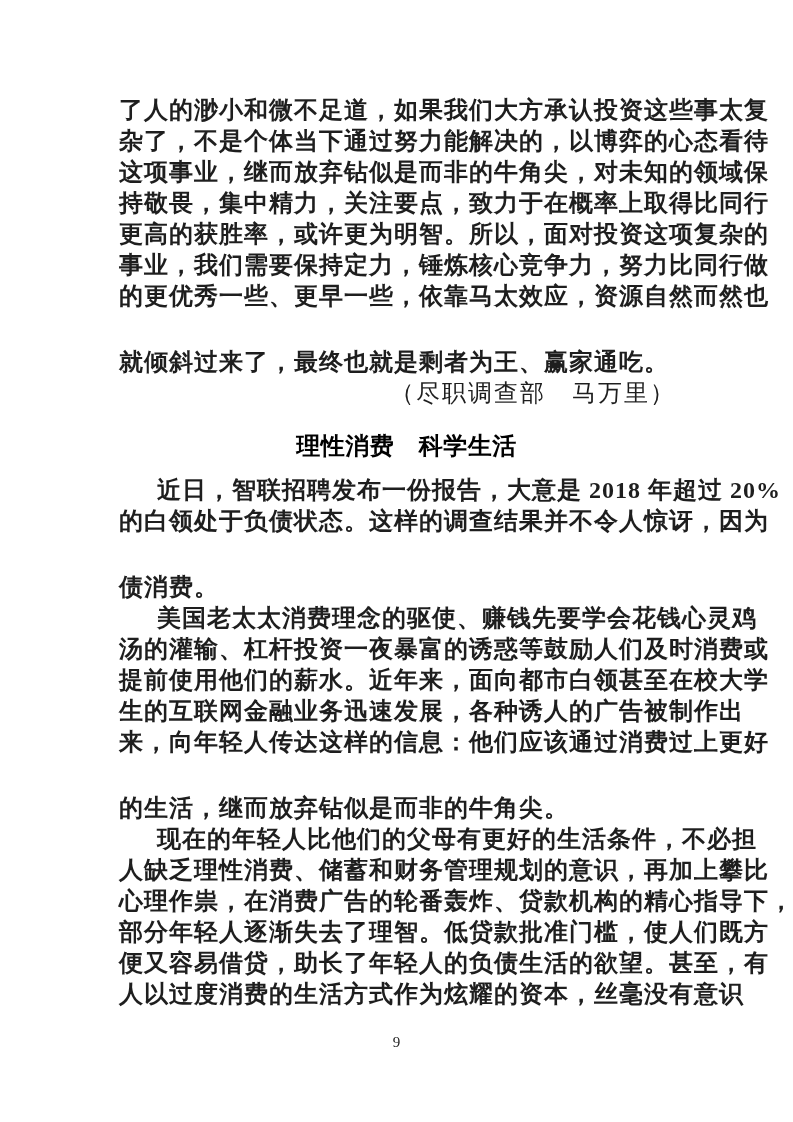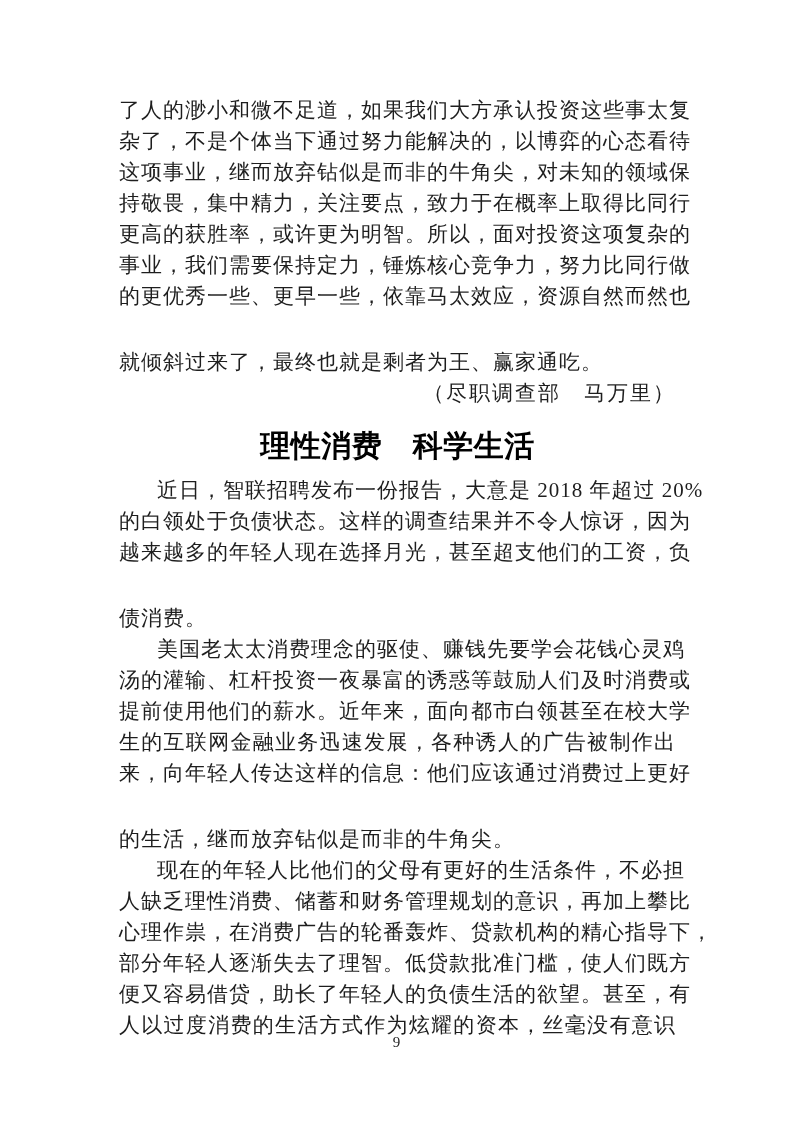--- a/index.html
+++ b/index.html
@@ -17,55 +17,56 @@
     color: #1e1e1e;
   }
   .textblock {
     position: absolute;
     left: 119px;
     width: 557px;
   }
   .line {
     height: 31px;
     line-height: 31px;
-    font-size: 21px;
+    font-size: 24px;
     letter-spacing: 1px;
     text-align: justify;
     text-align-last: justify;
     text-justify: inter-character;
     white-space: nowrap;
+    font-weight: bold;
   }
   .line.lastline {
     text-align: left;
     text-align-last: left;
     margin-top: 35px;
   }
   .line.indent {
     padding-left: 38px;
   }
   .attribution {
     height: 31px;
     line-height: 31px;
-    font-size: 21px;
+    font-size: 24px;
     letter-spacing: 2px;
     text-align: center;
     text-align-last: right;
   }
   .article-title {
     position: absolute;
-    left: 119px;
+    left: 128px;
     width: 557px;
     top: 428px;
     height: 36px;
     line-height: 36px;
     text-align: center;
     text-align-last: center;
     font-family: "Liberation Sans", sans-serif;
     font-weight: 700;
-    font-size: 30px;
+    font-size: 24px;
     color: #000000;
     letter-spacing: 0.5px;
   }
   .section-continuation { top: 95px; }
   .article-body { top: 475px; }
   .page-number {
     position: absolute;
     left: 0;
     width: 793px;
     top: 1034px;
@@ -94,21 +95,20 @@
     <div class="attribution">（尽职调查部　马万里）</div>
   </div>
 
   <div class="article-title">理性消费　科学生活</div>
 
   <div class="textblock article-body">
 
     <div>
       <div class="line indent">近日，智联招聘发布一份报告，大意是 2018 年超过 20%</div>
       <div class="line">的白领处于负债状态。这样的调查结果并不令人惊讶，因为</div>
-      <div class="line">越来越多的年轻人现在选择月光，甚至超支他们的工资，负</div>
       <div class="line lastline">债消费。</div>
     </div>
 
     <div>
       <div class="line indent">美国老太太消费理念的驱使、赚钱先要学会花钱心灵鸡</div>
       <div class="line">汤的灌输、杠杆投资一夜暴富的诱惑等鼓励人们及时消费或</div>
       <div class="line">提前使用他们的薪水。近年来，面向都市白领甚至在校大学</div>
       <div class="line">生的互联网金融业务迅速发展，各种诱人的广告被制作出</div>
       <div class="line">来，向年轻人传达这样的信息：他们应该通过消费过上更好</div>
       <div class="line lastline">的生活，继而放弃钻似是而非的牛角尖。</div>

